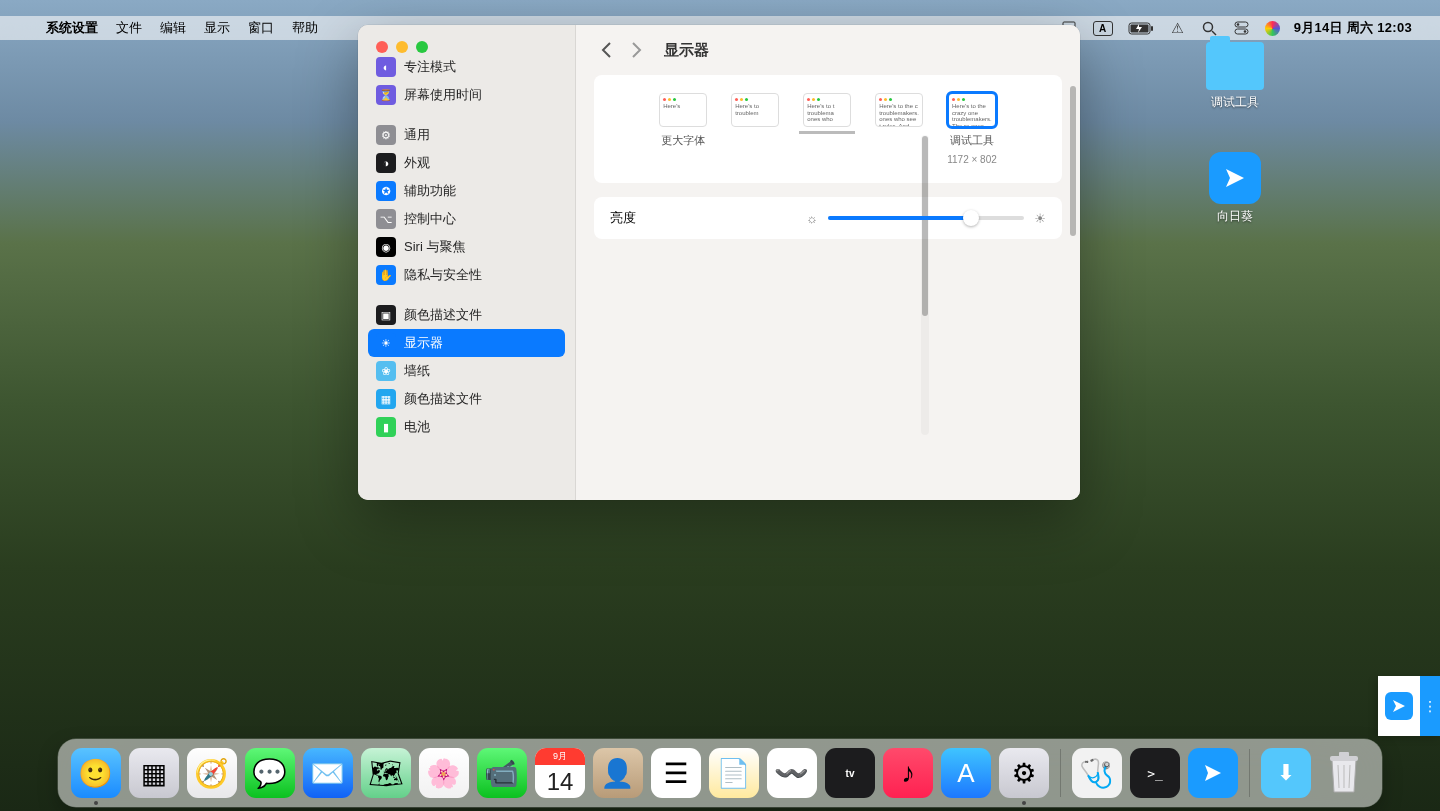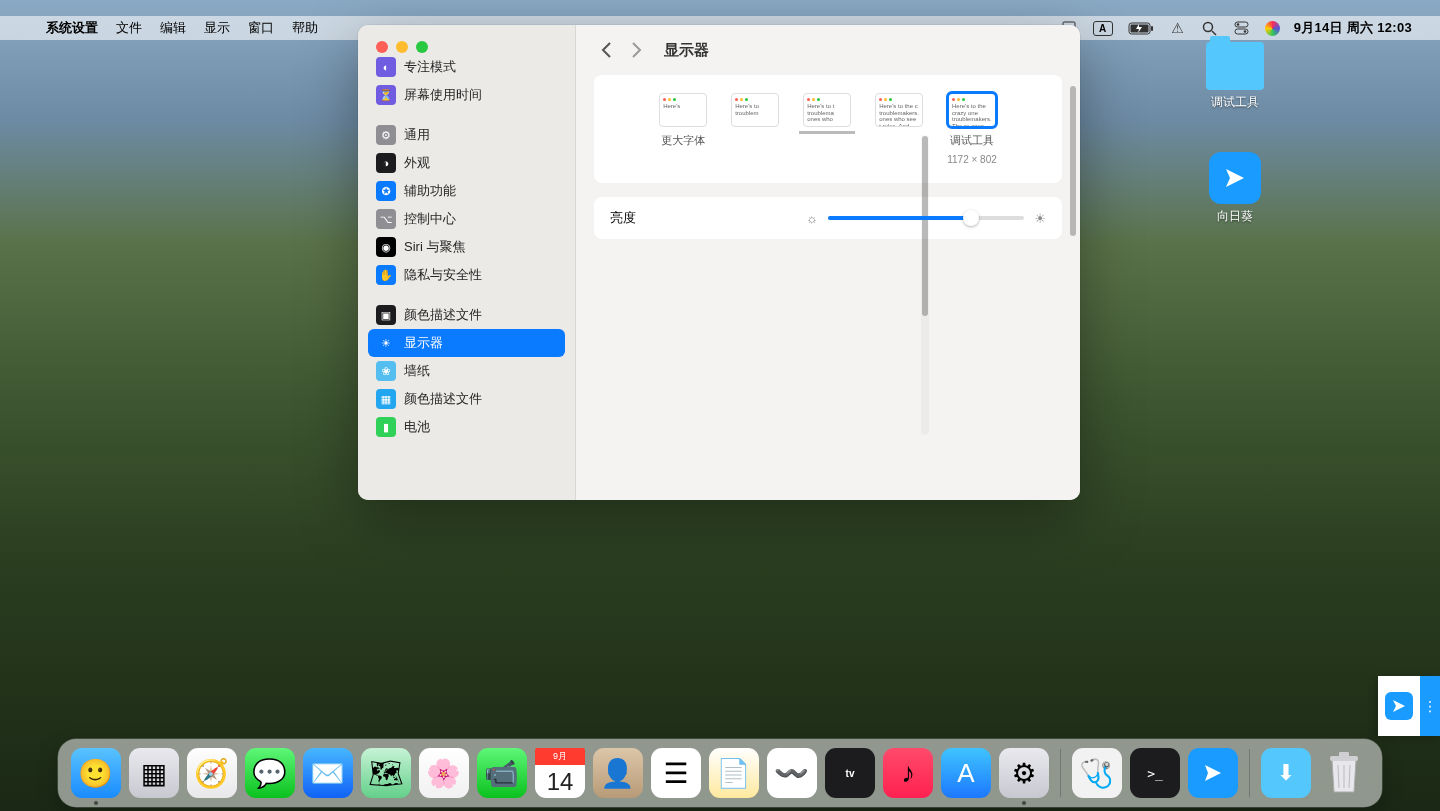--- a/index.html
+++ b/index.html
@@ -343,21 +343,21 @@
     <div class="app" style="background: linear-gradient(rgb(198, 243, 214), rgb(100, 208, 138));">
       <span style="font-size:28px">🗺</span>
     </div>
     <div class="app" style="background: linear-gradient(rgb(255, 255, 255), rgb(241, 241, 241));">
       <span style="font-size:28px">🌸</span>
     </div>
     <div class="app" style="background: linear-gradient(rgb(94, 247, 119), rgb(11, 193, 31));">
       <span style="font-size:28px">📹</span>
     </div>
     <div class="app" style="background: rgb(255, 255, 255);">
-      <div style="width:100%;height:100%;display:flex;flex-direction:column;align-items:center;border-radius:2px;overflow:hidden">
+      <div style="width:100%;height:100%;display:flex;flex-direction:column;align-items:center;border-radius:11px;overflow:hidden">
         <div style="background:#ff3b30;color:#fff;font-size:9px;width:100%;text-align:center;padding:2px 0;font-weight:500">9月</div>
         <div style="font-size:24px;font-weight:300;color:#222;flex:1;display:flex;align-items:center">14</div>
       </div>
     </div>
     <div class="app" style="background: linear-gradient(rgb(220, 198, 168), rgb(184, 155, 120));">
       <span style="font-size:28px">👤</span>
     </div>
     <div class="app" style="background: rgb(255, 255, 255);">
       <span style="font-size:28px">☰</span>
     </div>

